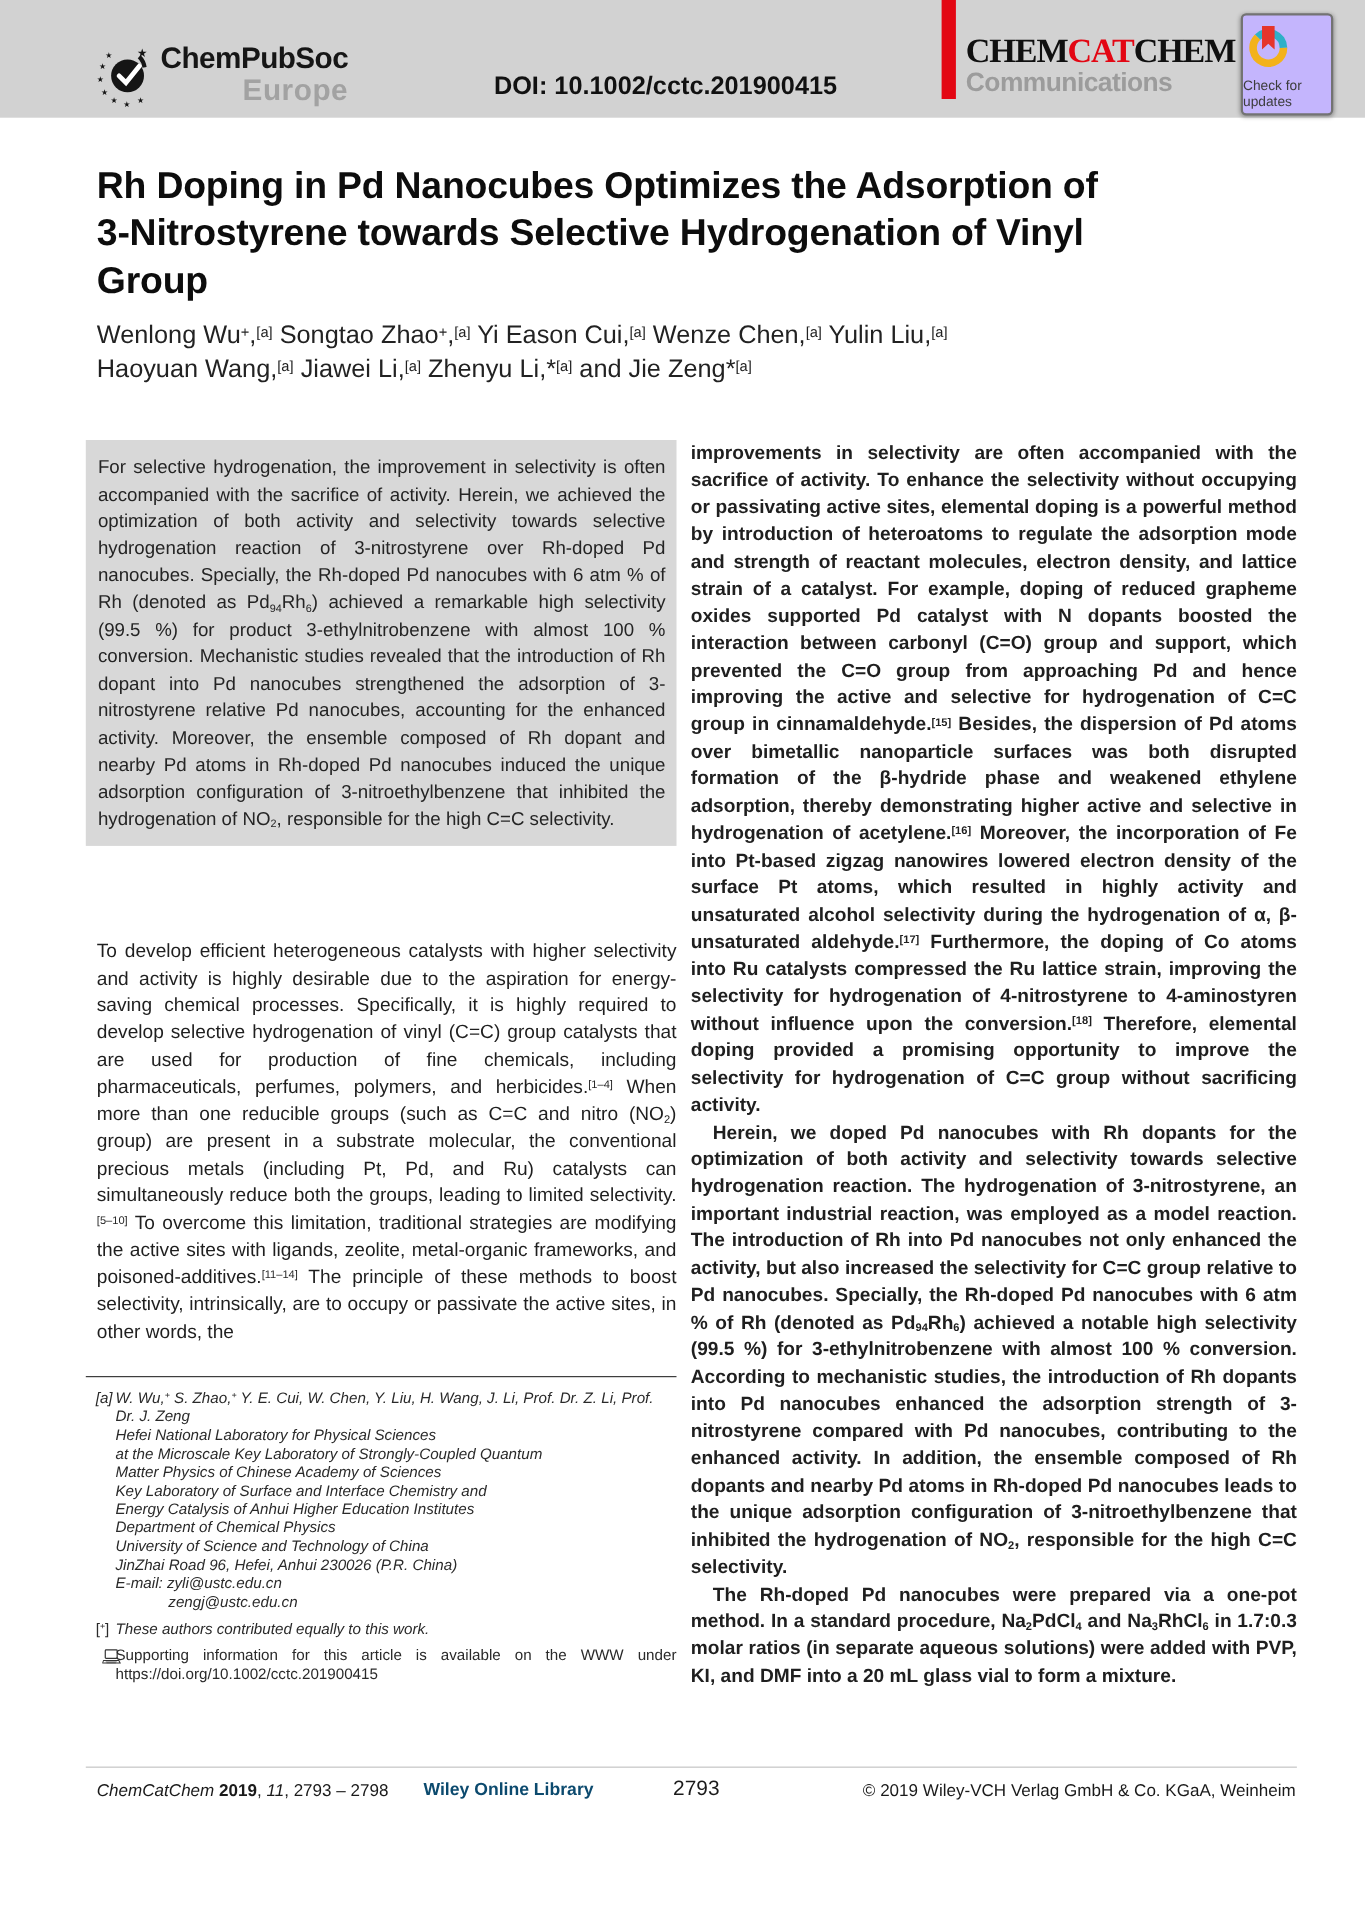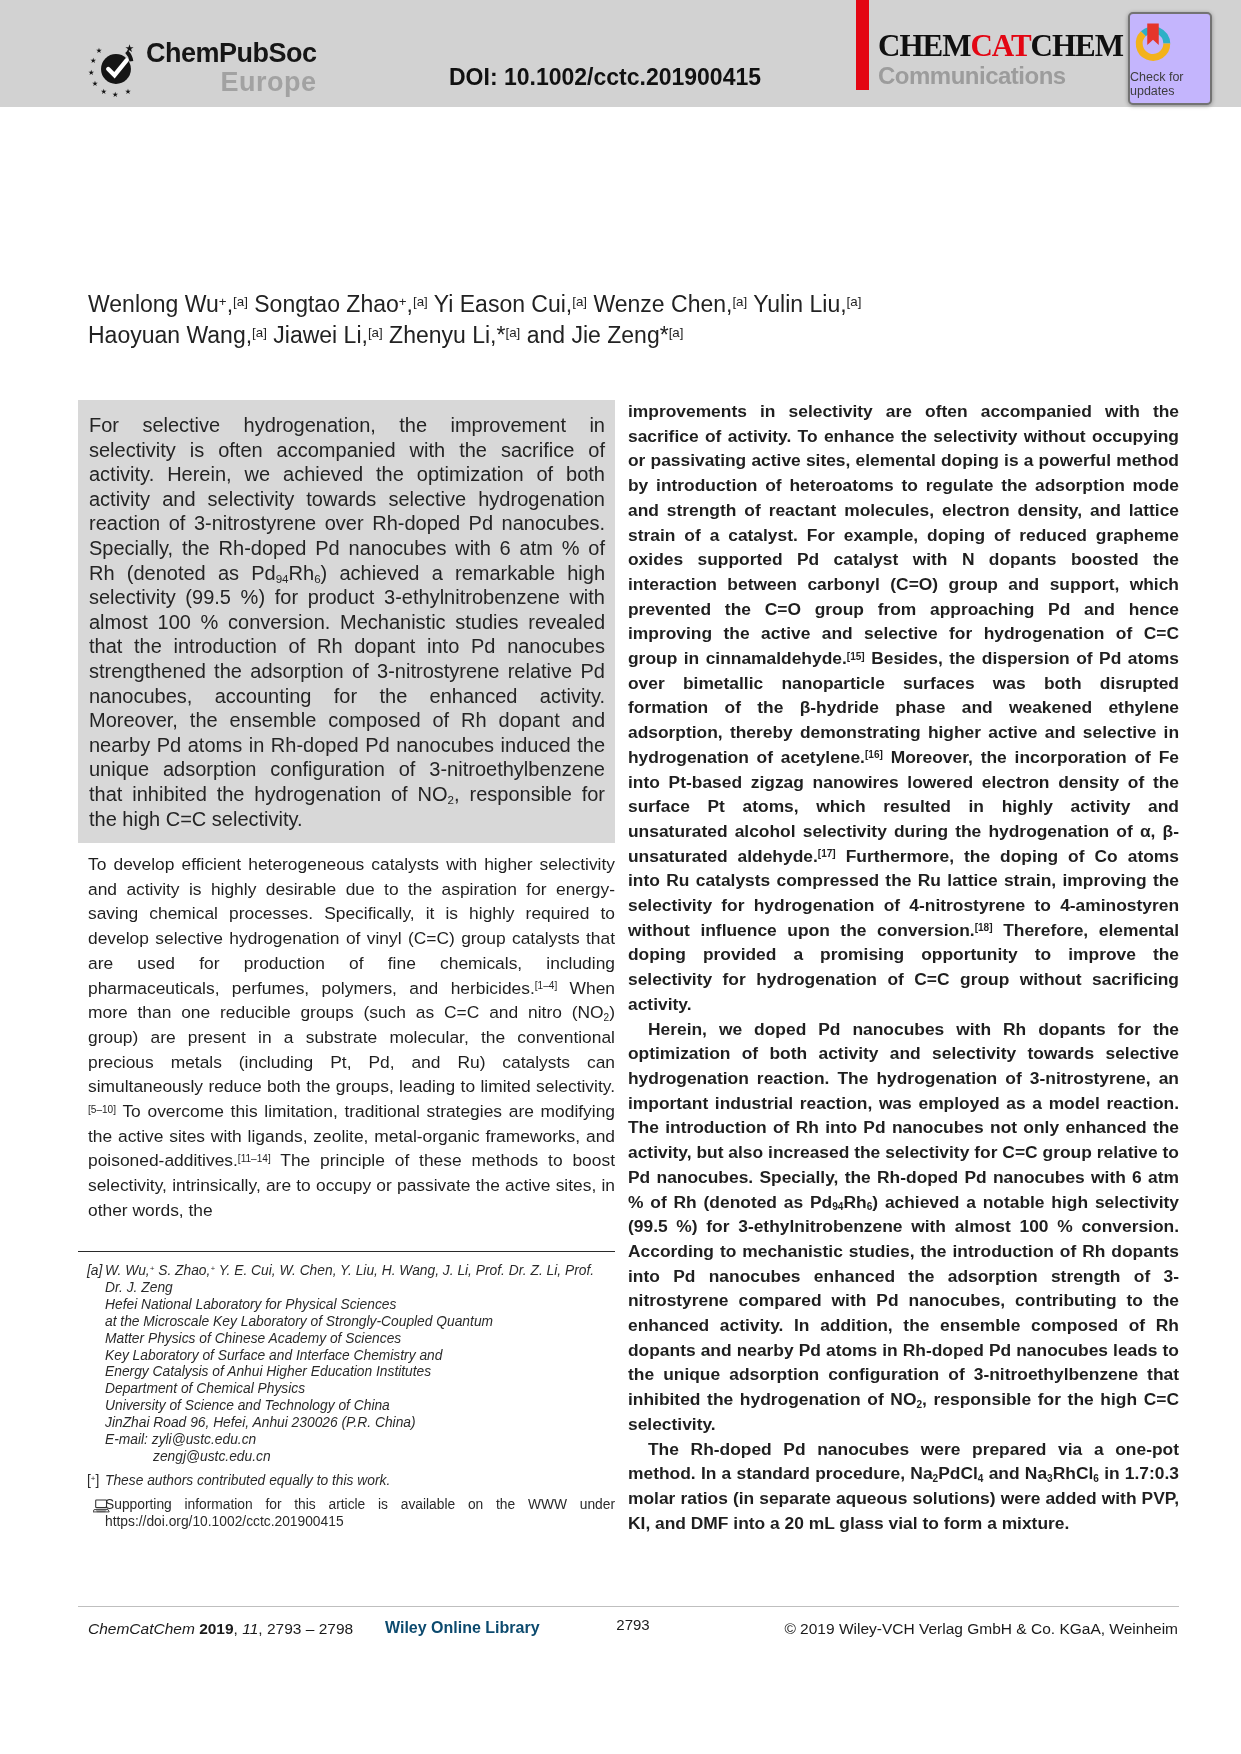--- a/index.html
+++ b/index.html
@@ -25,42 +25,42 @@
 
   
   .title { position:absolute; left:88px; top:148px; width:1060px; font-size:34px; line-height:43px; font-weight:bold; color:#0d0d0d; letter-spacing:-0.2px; }
   .authors { position:absolute; left:88px; top:289px; width:1060px; font-size:23px; line-height:31px; color:#222; }
   sup { font-size:58%; line-height:0; vertical-align:baseline; position:relative; top:-0.45em; }
   sub { font-size:58%; line-height:0; vertical-align:baseline; position:relative; top:0.28em; }
 
   
   .col-left { position:absolute; left:78px; top:400px; width:537px; }
   .col-right { position:absolute; left:628px; top:399px; width:551px;font-weight:bold; }
-  .abstract { position:absolute; top:0; left:0; width:537px; background:#d8d8d8; padding:13px 10px 12px 11px; font-size:20px; line-height:24.6px; text-align:justify; color:#242424; }
+  .abstract { position:absolute; top:0; left:0; width:537px; background:#d8d8d8; padding:13px 10px 12px 11px; font-size:17px; line-height:24.6px; text-align:justify; color:#242424; }
   .body-par { font-size:17.4px; line-height:24.7px; text-align:justify; color:#1f1f1f; }
   .left-body { position:absolute; top:452px; left:10px; width:527px; }
   .col-right .body-par { text-indent:0; }
   .col-right .indent { text-indent:20px; }
 
   
   .footnotes { position:absolute; top:851px; left:0; width:537px; border-top:1.5px solid #2a2a2a; padding-top:11px; font-size:13.8px; line-height:16.9px; color:#2a2a2a; }
   .fn-row { display:flex; margin-bottom:7px; }
   .fn-label { width:27px; flex:0 0 27px; font-style:italic; padding-left:9px; }
   .fn-label.roman { font-style:normal; }
   .fn-body { flex:1; }
   .fn-italic { font-style:italic; }
   .email2 { padding-left:48px; }
   .laptop-icon { margin-left:6px; margin-top:2px; }
   .fn-support { text-align:justify; }
 
   
   .footer-rule { position:absolute; left:78px; top:1606px; width:1101px; height:1px; background:#bfbfbf; }
   .footer-citation { position:absolute; left:88px; top:1620px; font-size:15.5px; color:#1a1a1a; }
   .footer-wol { position:absolute; left:385px; top:1619px; font-size:16px; font-weight:bold; color:#0c4a6e; }
-  .footer-page { position:absolute; left:633px; top:1616px; transform:translateX(-50%); font-size:15px; color:#1a1a1a; }
+  .footer-page { position:absolute; left:633px; top:1616px; transform:translateX(-50%); font-size:19px; color:#1a1a1a; }
   .footer-copy { position:absolute; right:63px; top:1620px; font-size:15.5px; color:#1a1a1a; }
 </style>
 </head>
 <body>
 
 <div class="page">
 
   <div class="masthead">
     <div class="society">
       <svg class="society-emblem" viewBox="0 0 56 62">
@@ -94,20 +94,21 @@
       <path d="M17.3,19.3 A18,18 0 0 1 48,32" stroke="#2fb0c7" stroke-width="9" fill="none"></path>
       <path d="M48,32 A18,18 0 1 1 17.3,19.3" stroke="#f3b21b" stroke-width="9" fill="none"></path>
       <path d="M22.5,6 h15 v28 l-7.5,-6.8 l-7.5,6.8 z" fill="#e5352b"></path>
     </svg>
     <div class="cb-text">
       <div>Check for</div>
       <div>updates</div>
     </div>
   </div>
 
+  <h1 class="title">Rh Doping in Pd Nanocubes Optimizes the Adsorption of<br>3-Nitrostyrene towards Selective Hydrogenation of Vinyl<br>Group</h1>
   <div class="authors">
     <div>Wenlong Wu<sup>+</sup>,<sup>[a]</sup> Songtao Zhao<sup>+</sup>,<sup>[a]</sup> Yi Eason Cui,<sup>[a]</sup> Wenze Chen,<sup>[a]</sup> Yulin Liu,<sup>[a]</sup></div>
     <div>Haoyuan Wang,<sup>[a]</sup> Jiawei Li,<sup>[a]</sup> Zhenyu Li,*<sup>[a]</sup> and Jie Zeng*<sup>[a]</sup></div>
   </div>
 
   <section class="col-left">
     <div class="abstract">For selective hydrogenation, the improvement in selectivity is often accompanied with the sacrifice of activity. Herein, we achieved the optimization of both activity and selectivity towards selective hydrogenation reaction of 3-nitrostyrene over Rh-doped Pd nanocubes. Specially, the Rh-doped Pd nanocubes with 6 atm % of Rh (denoted as Pd<sub>94</sub>Rh<sub>6</sub>) achieved a remarkable high selectivity (99.5 %) for product 3-ethylnitrobenzene with almost 100 % conversion. Mechanistic studies revealed that the introduction of Rh dopant into Pd nanocubes strengthened the adsorption of 3-nitrostyrene relative Pd nanocubes, accounting for the enhanced activity. Moreover, the ensemble composed of Rh dopant and nearby Pd atoms in Rh-doped Pd nanocubes induced the unique adsorption configuration of 3-nitroethylbenzene that inhibited the hydrogenation of NO<sub>2</sub>, responsible for the high C=C selectivity.</div>
 
     <p class="body-par left-body">To develop efficient heterogeneous catalysts with higher selectivity and activity is highly desirable due to the aspiration for energy-saving chemical processes. Specifically, it is highly required to develop selective hydrogenation of vinyl (C=C) group catalysts that are used for production of fine chemicals, including pharmaceuticals, perfumes, polymers, and herbicides.<sup>[1–4]</sup> When more than one reducible groups (such as C=C and nitro (NO<sub>2</sub>) group) are present in a substrate molecular, the conventional precious metals (including Pt, Pd, and Ru) catalysts can simultaneously reduce both the groups, leading to limited selectivity.<sup>[5–10]</sup> To overcome this limitation, traditional strategies are modifying the active sites with ligands, zeolite, metal-organic frameworks, and poisoned-additives.<sup>[11–14]</sup> The principle of these methods to boost selectivity, intrinsically, are to occupy or passivate the active sites, in other words, the</p>
 

